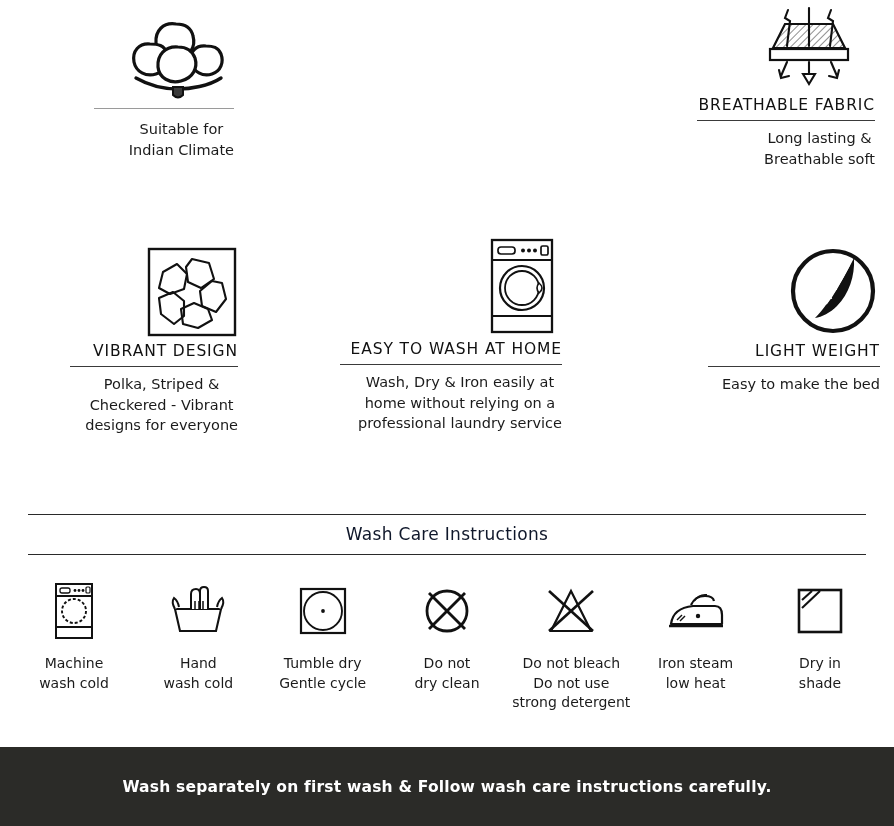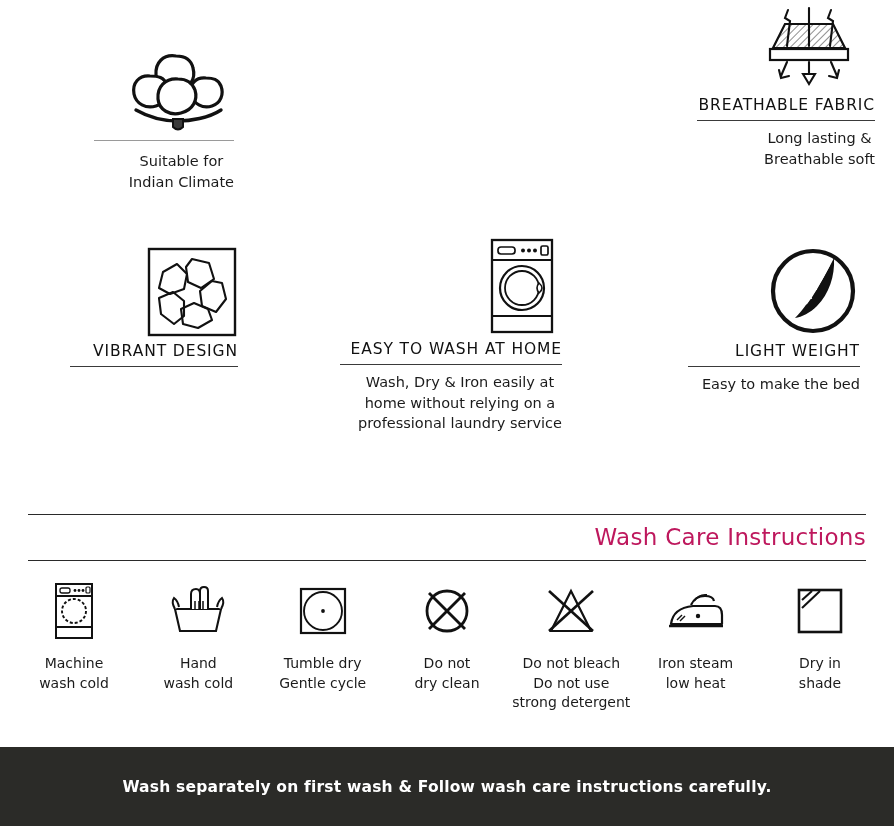--- a/index.html
+++ b/index.html
@@ -44,52 +44,52 @@
   }
   .rule.light { background:#9a9a9a; }
   .feature-desc {
     font-size:14.5px;
     line-height:20.5px;
     color:#1b1b1b;
     font-weight:400;
   }
 
   
-  #cell-climate      { left:34px;  top:0px;   width:200px;margin-top:32px; }
+  #cell-climate      { left:34px;  top:0px;   width:200px; }
   #cell-climate .feature-icon { height:100px; }
   #cell-climate .rule { width:140px; margin-top:8px; margin-bottom:10px; }
 
   #cell-breathable   { left:665px; top:0px;   width:210px; }
   #cell-breathable .feature-icon { height:92px; }
   #cell-breathable .rule { width:178px; }
 
   
   #cell-design  { left:28px;  top:238px; width:210px; }
   #cell-wash    { left:340px; top:236px; width:222px; }
-  #cell-light   { left:648px; top:238px; width:212px; }
+  #cell-light   { left:668px; top:238px; width:212px; }
 
   #cell-design .feature-icon,
   #cell-wash .feature-icon,
   #cell-light .feature-icon { height:100px; }
 
   #cell-design .rule  { width:168px; }
   #cell-wash .rule    { width:222px; }
   #cell-light .rule   { width:172px; }
 
   
   #care-band {
     position:absolute;
     left:28px; top:514px; width:838px;
   }
   #care-band .band-rule { height:1px; background:#2a2a2a; width:100%; }
   #care-title {
-    text-align:right;
-    font-size:23px;
+    text-align:center;
+    font-size:17px;
     padding:9px 0 10px 0;
-    color:#be185d;
+    color:#0f172a;
     letter-spacing:0.3px;
   }
 
   
   #care-row {
     position:absolute;
     left:12px; top:580px; width:870px;
     display:flex;
     justify-content:space-between;
     align-items:flex-start;
@@ -199,20 +199,25 @@
           <path d="M46 13 L63 17 L68 33 L55 42 L42 36 L40 21 Z"></path>
           <path d="M76 37 L80 53 L70 66 L56 60 L54 45 L66 35 Z"></path>
           <path d="M66 74 L52 82 L37 78 L35 63 L48 57 L62 63 Z"></path>
           <path d="M28 78 L15 68 L13 52 L27 46 L38 55 L38 70 Z"></path>
           <path d="M13 42 L17 26 L31 18 L41 28 L38 43 L24 48 Z"></path>
         </g>
       </svg>
     </div>
     <div class="feature-title">VIBRANT DESIGN</div>
     <div class="rule"></div>
+    <div class="feature-desc">
+      <div>Polka, Striped &amp;</div>
+      <div>Checkered - Vibrant</div>
+      <div>designs for everyone</div>
+    </div>
   </div>
 
   <div class="feature" id="cell-wash">
     <div class="feature-icon">
       <svg width="80" height="100" viewBox="0 0 80 100">
         <rect x="10" y="4" width="60" height="92" fill="#ffffff" stroke="#111111" stroke-width="2.3"></rect>
         <line x1="10" y1="24" x2="70" y2="24" stroke="#111111" stroke-width="2.1"></line>
         <line x1="10" y1="80" x2="70" y2="80" stroke="#111111" stroke-width="2.1"></line>
         <rect x="16" y="11" width="17" height="7" rx="3" fill="#ffffff" stroke="#111111" stroke-width="1.7"></rect>
         <g fill="#111111">

